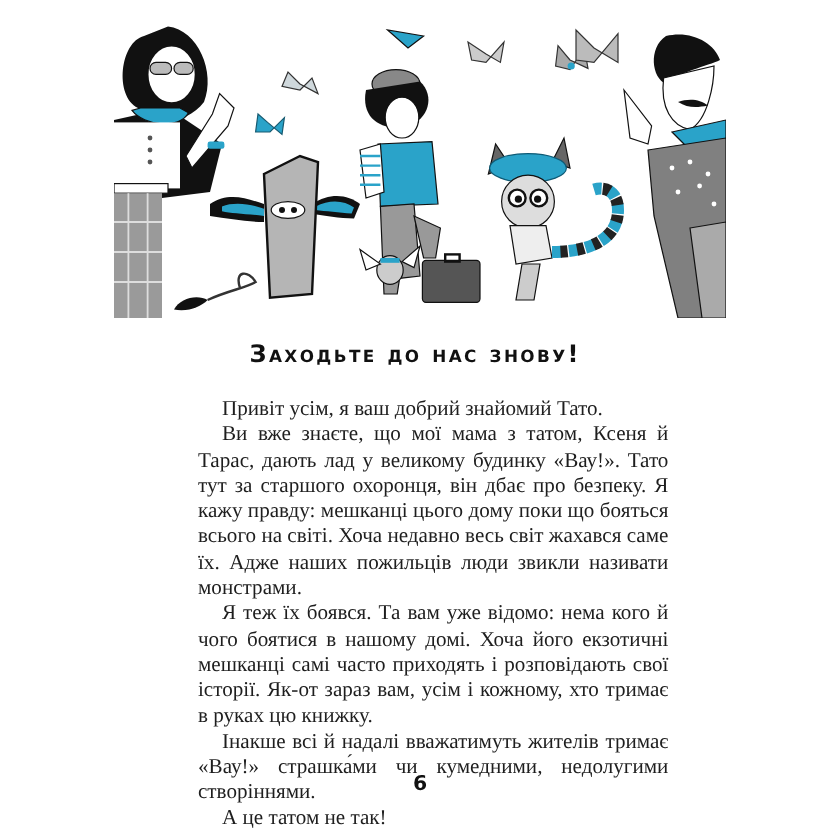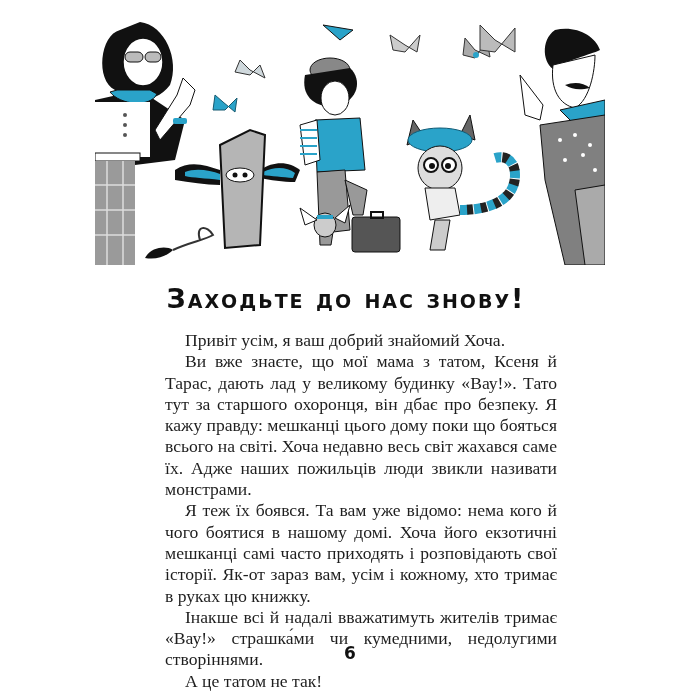--- a/index.html
+++ b/index.html
@@ -1,18 +1,18 @@
 <!DOCTYPE html>
 <html><head>
 <meta charset="utf-8">
 <style>
   html, body { margin:0; padding:0; background:#ffffff; }
   body { width:700px; height:700px; position:relative; overflow:hidden; font-family:"Liberation Serif", serif; color:#1e1e1e; }
   .illus { position:absolute; left:95px; top:10px; width:510px; height:255px; }
-  .title { position:absolute; left:0; width:692px; top:283px; text-align:center; font-family:"DejaVu Sans", sans-serif; font-weight:bold; font-size:27px; letter-spacing:2px; color:#111; font-variant:small-caps; }
+  .title { position:absolute; left:0; width:692px; top:283px; text-align:center; font-family:"DejaVu Sans", sans-serif; font-weight:bold; font-size:20px; letter-spacing:2px; color:#111; font-variant:small-caps; }
   .body-text { position:absolute; left:165px; top:330px; width:392px; font-size:17.6px; line-height:21.3px; text-align:justify; }
   .body-text p { margin:0; text-indent:20px; }
   .page-num { position:absolute; left:0; width:700px; top:643px; text-align:center; font-family:"DejaVu Sans", sans-serif; font-weight:bold; font-size:17px; color:#111; }
 </style>
 </head>
 <body>
 
 <svg class="illus" viewBox="0 0 510 255" xmlns="http://www.w3.org/2000/svg">
 
   <g>
@@ -104,20 +104,20 @@
       <circle cx="488" cy="145" r="2" fill="#fff"></circle>
       <circle cx="500" cy="160" r="2" fill="#fff"></circle>
     <path d="M425 65 L 430 105 L 445 110 L 448 95 Z" fill="#fff" stroke="#111"></path>
     <path d="M480 180 L 510 175 L 510 255 L 490 255 Z" fill="#aaa" stroke="#111"></path>
   </g>
 </svg>
 
 <h1 class="title" style="margin:0;">Заходьте до нас знову!</h1>
 
 <div class="body-text">
-  <p>Привіт усім, я ваш добрий знайомий Хоча.</p>
+  <p>Привіт усім, я ваш добрий знайомий Тато.</p>
   <p>Ви вже знаєте, що мої мама з татом, Ксеня й Тарас, дають лад у великому будинку «Вау!». Тато тут за старшого охоронця, він дбає про безпеку. Я кажу правду: мешканці цього дому поки що бояться всього на світі. Хоча недавно весь світ жахався саме їх. Адже наших пожильців люди звикли називати монстрами.</p>
   <p>Я теж їх боявся. Та вам уже відомо: нема кого й чого боятися в нашому домі. Хоча його екзотичні мешканці самі часто приходять і розповідають свої історії. Як-от зараз вам, усім і кожному, хто тримає в руках цю книжку.</p>
   <p>Інакше всі й надалі вважатимуть жителів тримає «Вау!» страшка́ми чи кумедними, недолугими створіннями.</p>
   <p>А це татом не так!</p>
 </div>
 
 <div class="page-num">6</div>
 
 </body></html>

